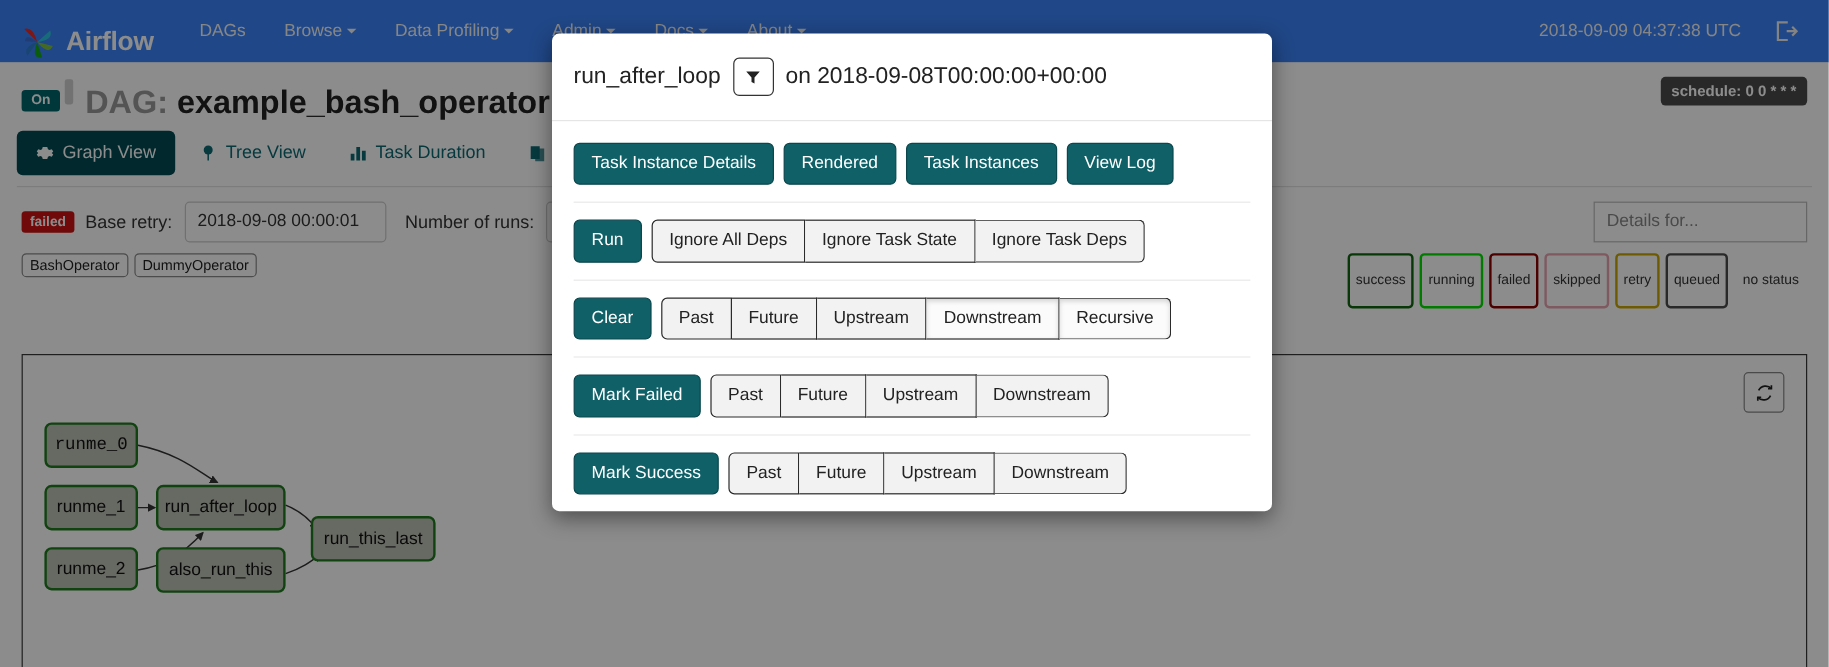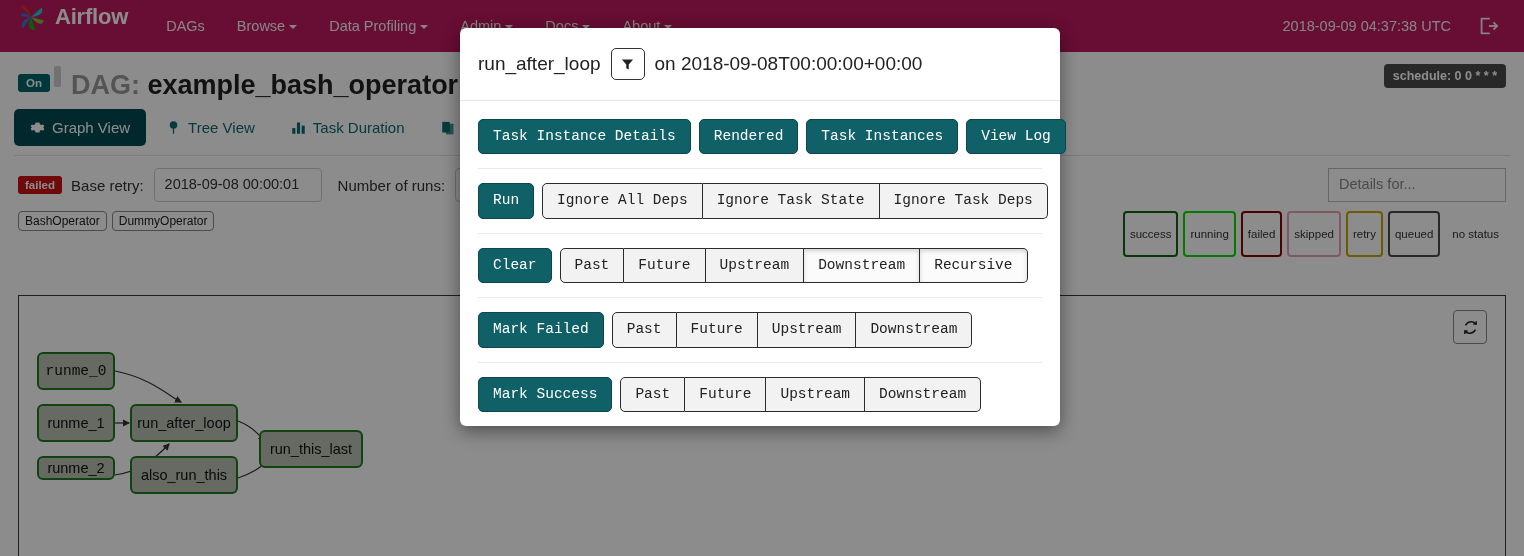--- a/index.html
+++ b/index.html
@@ -10,21 +10,21 @@
     font-family: "Liberation Sans", sans-serif;
     background: #ffffff;
   }
   #page { position: relative; width: 1524px; height: 556px; background:#fff; }
 
   
   #bg-page { position:absolute; inset:0; }
 
   .navbar {
     position:absolute; top:0; left:0; width:1524px; height:52px;
-    background:#be185d; display:flex; align-items:flex-start;
+    background:#3b82f6; display:flex; align-items:flex-end;
   }
   .brand { display:flex; align-items:center; margin-left:14px; margin-right:22px; }
   .brand-logo { width:34px; height:34px; margin-right:7px; }
   .brand-text { color:#fff; font-size:22px; font-weight:bold; letter-spacing:-0.2px; }
   .nav-links { display:flex; align-items:center; }
   .nav-link {
     color:#f4f4f4; font-size:14.5px; padding:0 16px; line-height:52px;
     white-space:nowrap; text-decoration:none; cursor:pointer;
   }
   .caret {
@@ -131,21 +131,21 @@
     display:flex; align-items:center; gap:0; font-size:19px; color:#222;
   }
   .mh-task { font-size:19px; color:#222; margin-right:10px; }
   .filter-btn {
     width:34px; height:32px; border:1px solid #333; border-radius:5px; background:#fff;
     display:inline-flex; align-items:center; justify-content:center; cursor:pointer; margin-right:10px;
   }
   .mh-on { font-size:19px; color:#222; }
 
   .modal-body { padding:4px 18px 0 18px; }
-  .brow { display:flex; align-items:center; padding:14px 0;font-family:Liberation Mono, monospace; }
+  .brow { display:flex; align-items:center; padding:14px 0; }
   .brow + .brow { border-top:1px solid #e9e9e9; }
 
   .btn {
     font-size:14.5px; padding:8px 14px; cursor:pointer; white-space:nowrap;
     border:1px solid #2b2b2b; background:#f2f2f2; color:#222; line-height:1.2;
   }
   .btn-teal { background:#106068; color:#fff; border-color:#0b474d; }
   .btn-sep { margin-right:8px; }
   .btn-r { border-radius:5px; }
   .grp { display:flex; }
@@ -277,21 +277,21 @@
             <path d="M219 182 C 232 178, 240 172, 248 166" marker-end="url(#ah)"></path>
           </g>
           <defs>
               <marker id="ah" markerWidth="6" markerHeight="6" refX="5" refY="3" orient="auto">
                 <path d="M0 0 L6 3 L0 6 z" fill="#333"></path>
               </marker>
             </defs>
         </svg>
         <div class="node" style="left:18px;  top:56px;  width:78px;  height:38px;font-family:Liberation Mono, monospace;">runme_0</div>
         <div class="node" style="left:18px;  top:108px; width:78px;  height:38px;">runme_1</div>
-        <div class="node" style="left:18px;  top:160px; width:78px;  height:24px;">runme_2</div>
+        <div class="node" style="left:18px;  top:160px; width:78px;  height:36px;">runme_2</div>
         <div class="node" style="left:111px; top:108px; width:108px; height:38px;">run_after_loop</div>
         <div class="node" style="left:111px; top:160px; width:108px; height:38px;">also_run_this</div>
         <div class="node" style="left:240px; top:134px; width:104px; height:38px;">run_this_last</div>
         <div class="refresh-btn">
           <svg width="17" height="17" viewBox="0 0 24 24" fill="none" stroke="#222" stroke-width="2">
             <path d="M20 7 A9 9 0 0 0 5 9"></path>
               <path d="M4 17 A9 9 0 0 0 19 15"></path>
             <path d="M20 3 v4 h-4"></path>
               <path d="M4 21 v-4 h4"></path>
           </svg>

